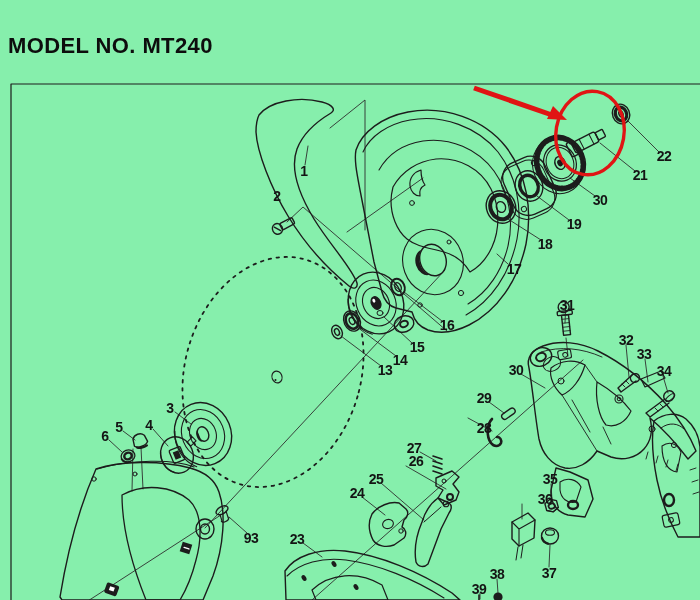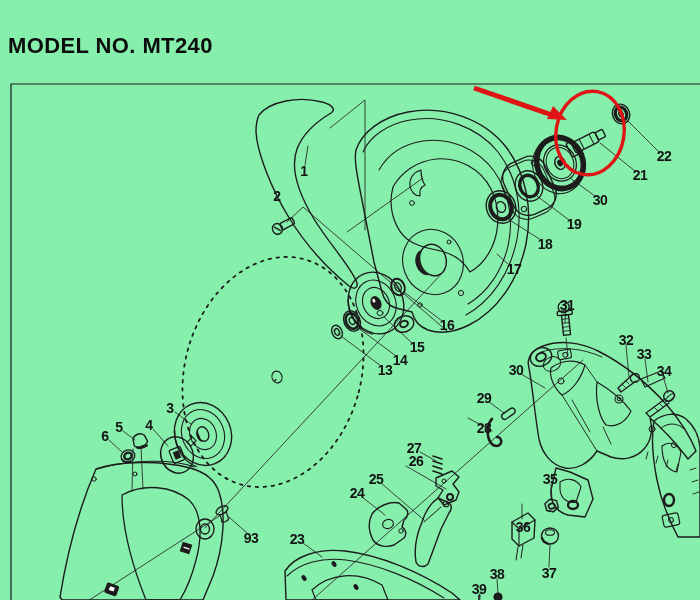--- a/index.html
+++ b/index.html
@@ -354,19 +354,19 @@
       <span class="part-label" style="left: 416px; top: 461px;">26</span>
       <span class="part-label" style="left: 414px; top: 448px;">27</span>
       <span class="part-label" style="left: 484px; top: 414px; margin-top: 14px;">28</span>
       <span class="part-label" style="left: 484px; top: 398px;">29</span>
       <span class="part-label" style="left: 516px; top: 370px; text-align: center;">30</span>
       <span class="part-label" style="left: 567px; top: 296px; margin-top: 9px;">31</span>
       <span class="part-label" style="left: 626px; top: 340px;">32</span>
       <span class="part-label" style="left: 644px; top: 354px;">33</span>
       <span class="part-label" style="left: 664px; top: 371px;">34</span>
       <span class="part-label" style="left: 550px; top: 479px;">35</span>
-      <span class="part-label" style="left: 523px; top: 499px; margin-top: 28px;">36</span>
+      <span class="part-label" style="left: 545px; top: 499px;">36</span>
       <span class="part-label" style="left: 549px; top: 573px;">37</span>
       <span class="part-label" style="left: 497px; top: 574px;">38</span>
       <span class="part-label" style="left: 479px; top: 589px;">39</span>
       <span class="part-label" style="left: 251px; top: 538px;">93</span>
     </div>
 </div>
 
 </body></html>

